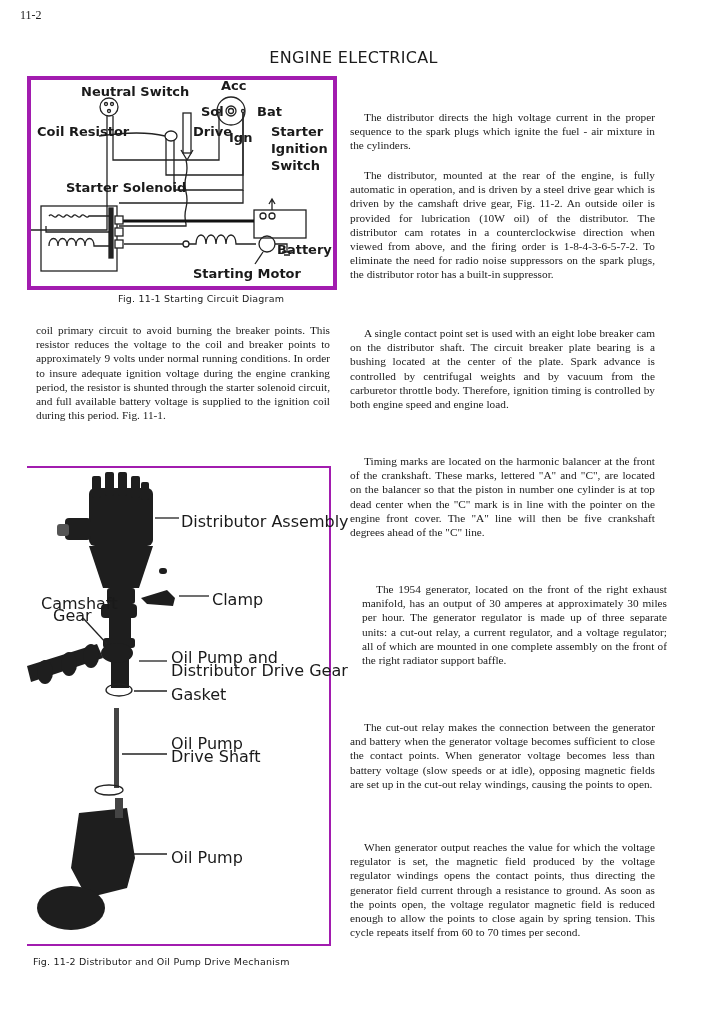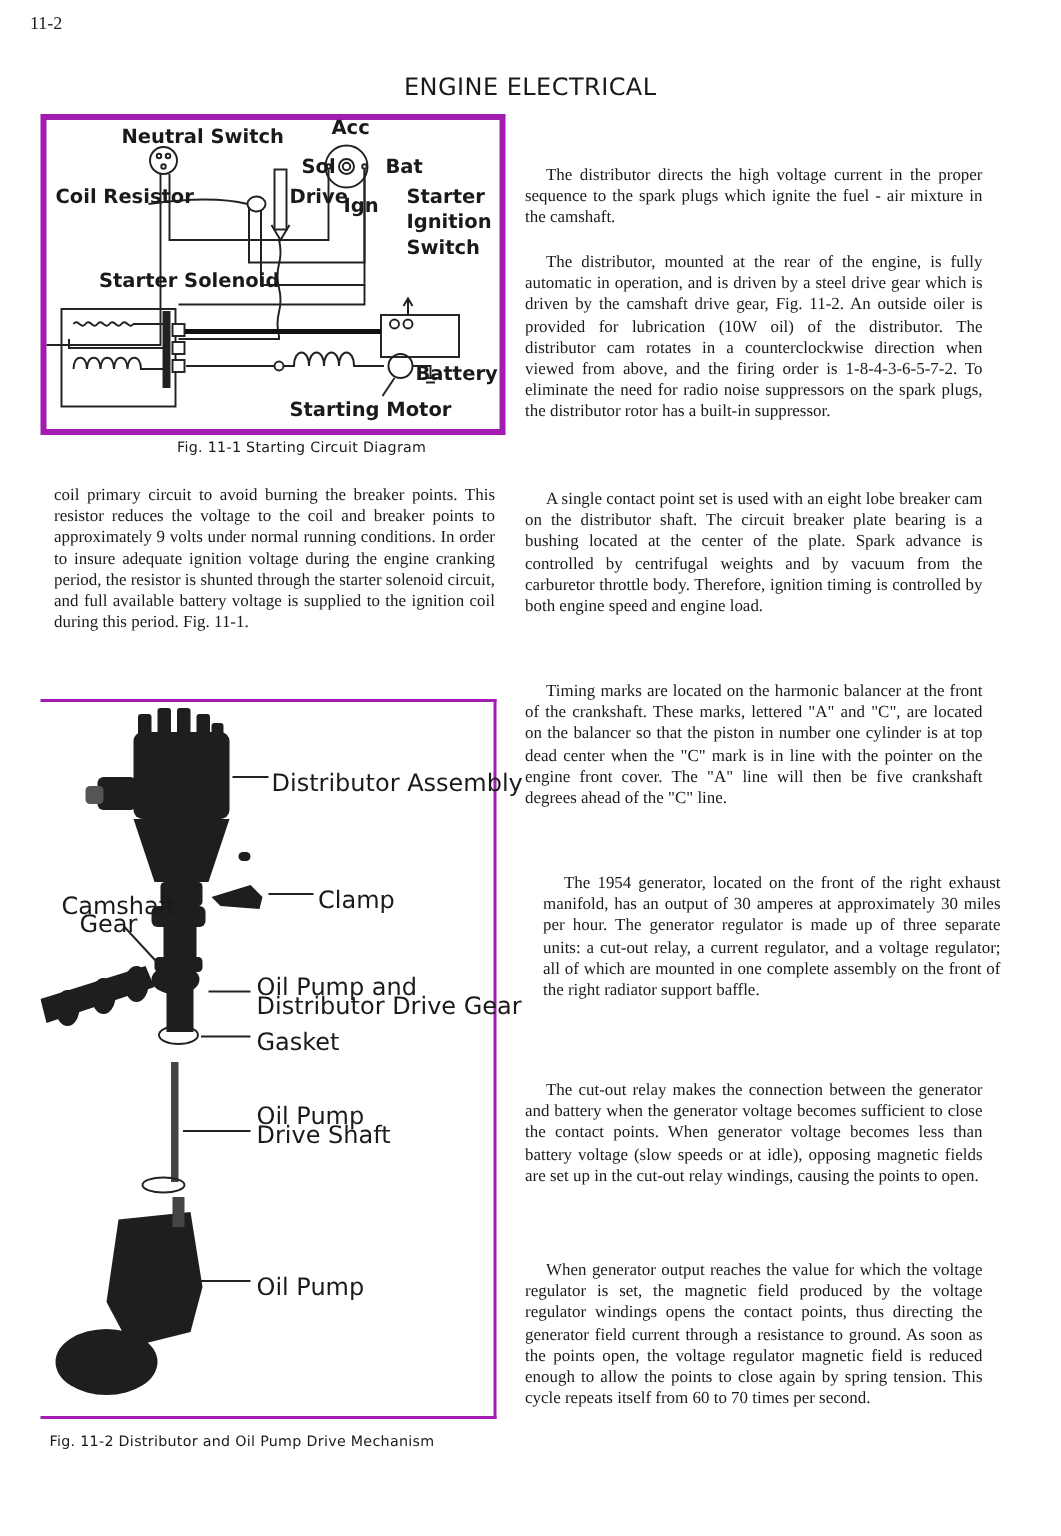--- a/index.html
+++ b/index.html
@@ -156,21 +156,21 @@
   <span class="lab2 sans" style="left:144px; top:180px;">Oil Pump and</span>
   <span class="lab2 sans" style="left:144px; top:193px;">Distributor Drive Gear</span>
   <span class="lab2 sans" style="left:144px; top:217px;">Gasket</span>
   <span class="lab2 sans" style="left:144px; top:266px;">Oil Pump</span>
   <span class="lab2 sans" style="left:144px; top:279px;">Drive Shaft</span>
   <span class="lab2 sans" style="left:144px; top:380px;">Oil Pump</span>
 </div>
 <div class="caption sans cap2">Fig. 11-2 Distributor and Oil Pump Drive Mechanism</div>
 
 <div class="col serif" style="left:350px; top:110px; width:305px;">
-  <p>The distributor directs the high voltage current in the proper sequence to the spark plugs which ignite the fuel - air mixture in the camshaft.</p>
+  <p>The distributor directs the high voltage current in the proper sequence to the spark plugs which ignite the fuel - air mixture in the cylinders.</p>
 </div>
 <div class="col serif" style="left:350px; top:168px; width:305px;">
   <p>The distributor, mounted at the rear of the engine, is fully automatic in operation, and is driven by a steel drive gear which is driven by the camshaft drive gear, Fig. 11-2. An outside oiler is provided for lubrication (10W oil) of the distributor. The distributor cam rotates in a counterclockwise direction when viewed from above, and the firing order is 1-8-4-3-6-5-7-2. To eliminate the need for radio noise suppressors on the spark plugs, the distributor rotor has a built-in suppressor.</p>
 </div>
 <div class="col serif" style="left:350px; top:326px; width:305px;">
   <p>A single contact point set is used with an eight lobe breaker cam on the distributor shaft. The circuit breaker plate bearing is a bushing located at the center of the plate. Spark advance is controlled by centrifugal weights and by vacuum from the carburetor throttle body. Therefore, ignition timing is controlled by both engine speed and engine load.</p>
 </div>
 <div class="col serif" style="left:350px; top:454px; width:305px;">
   <p>Timing marks are located on the harmonic balancer at the front of the crankshaft. These marks, lettered "A" and "C", are located on the balancer so that the piston in number one cylinder is at top dead center when the "C" mark is in line with the pointer on the engine front cover. The "A" line will then be five crankshaft degrees ahead of the "C" line.</p>
 </div>

